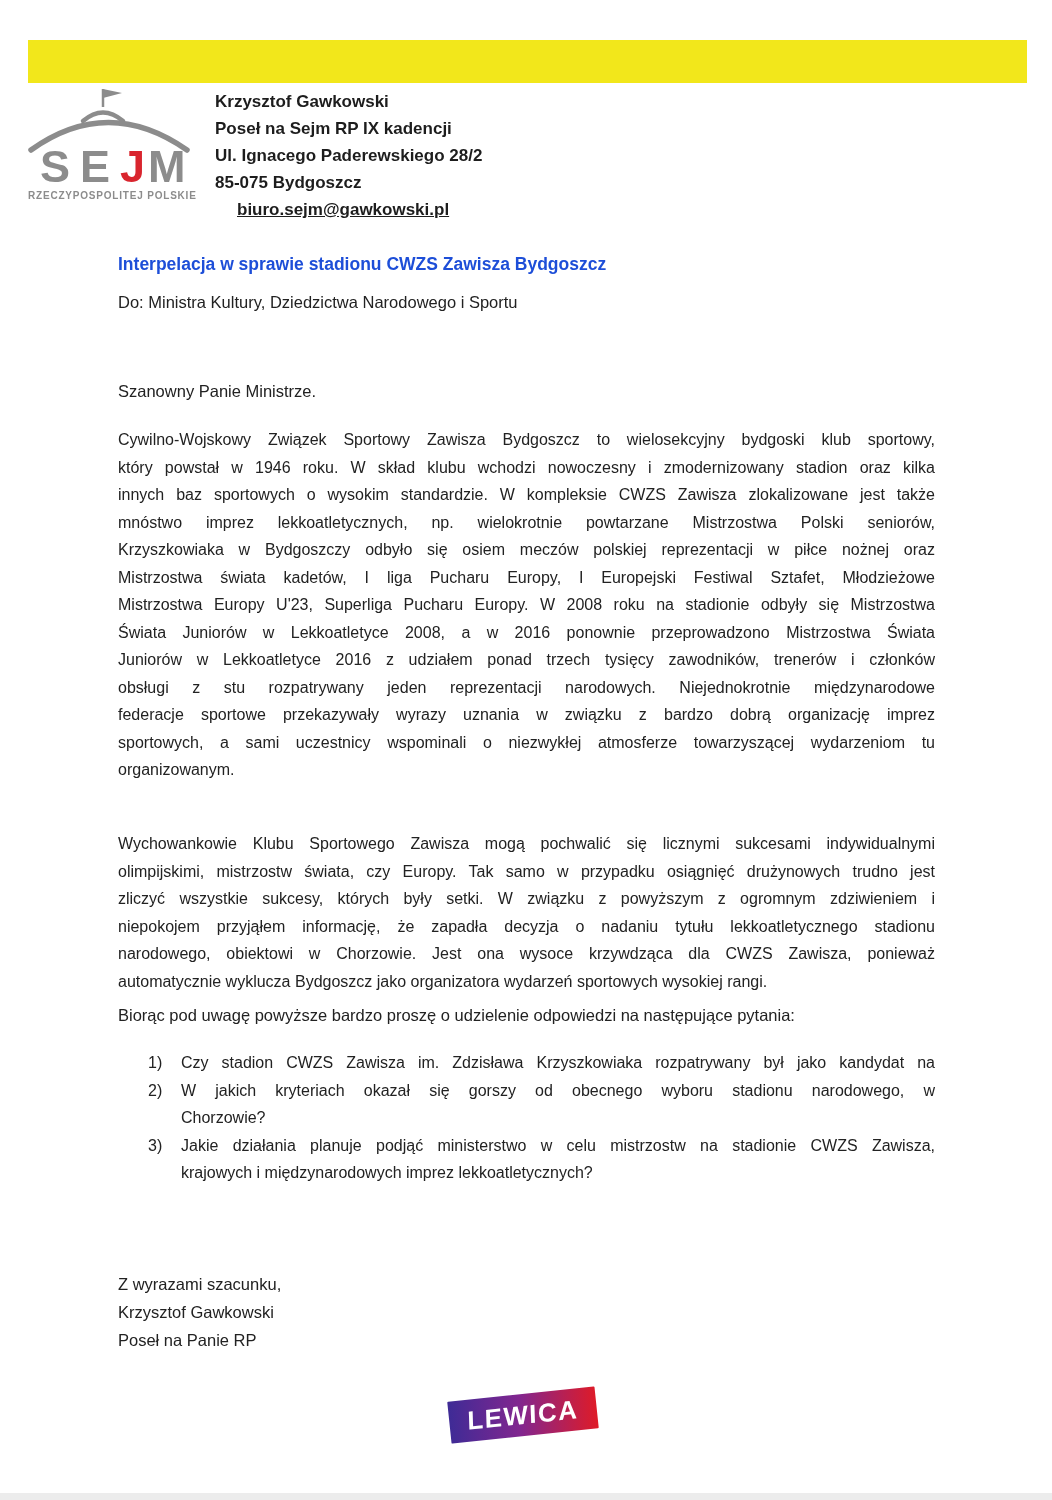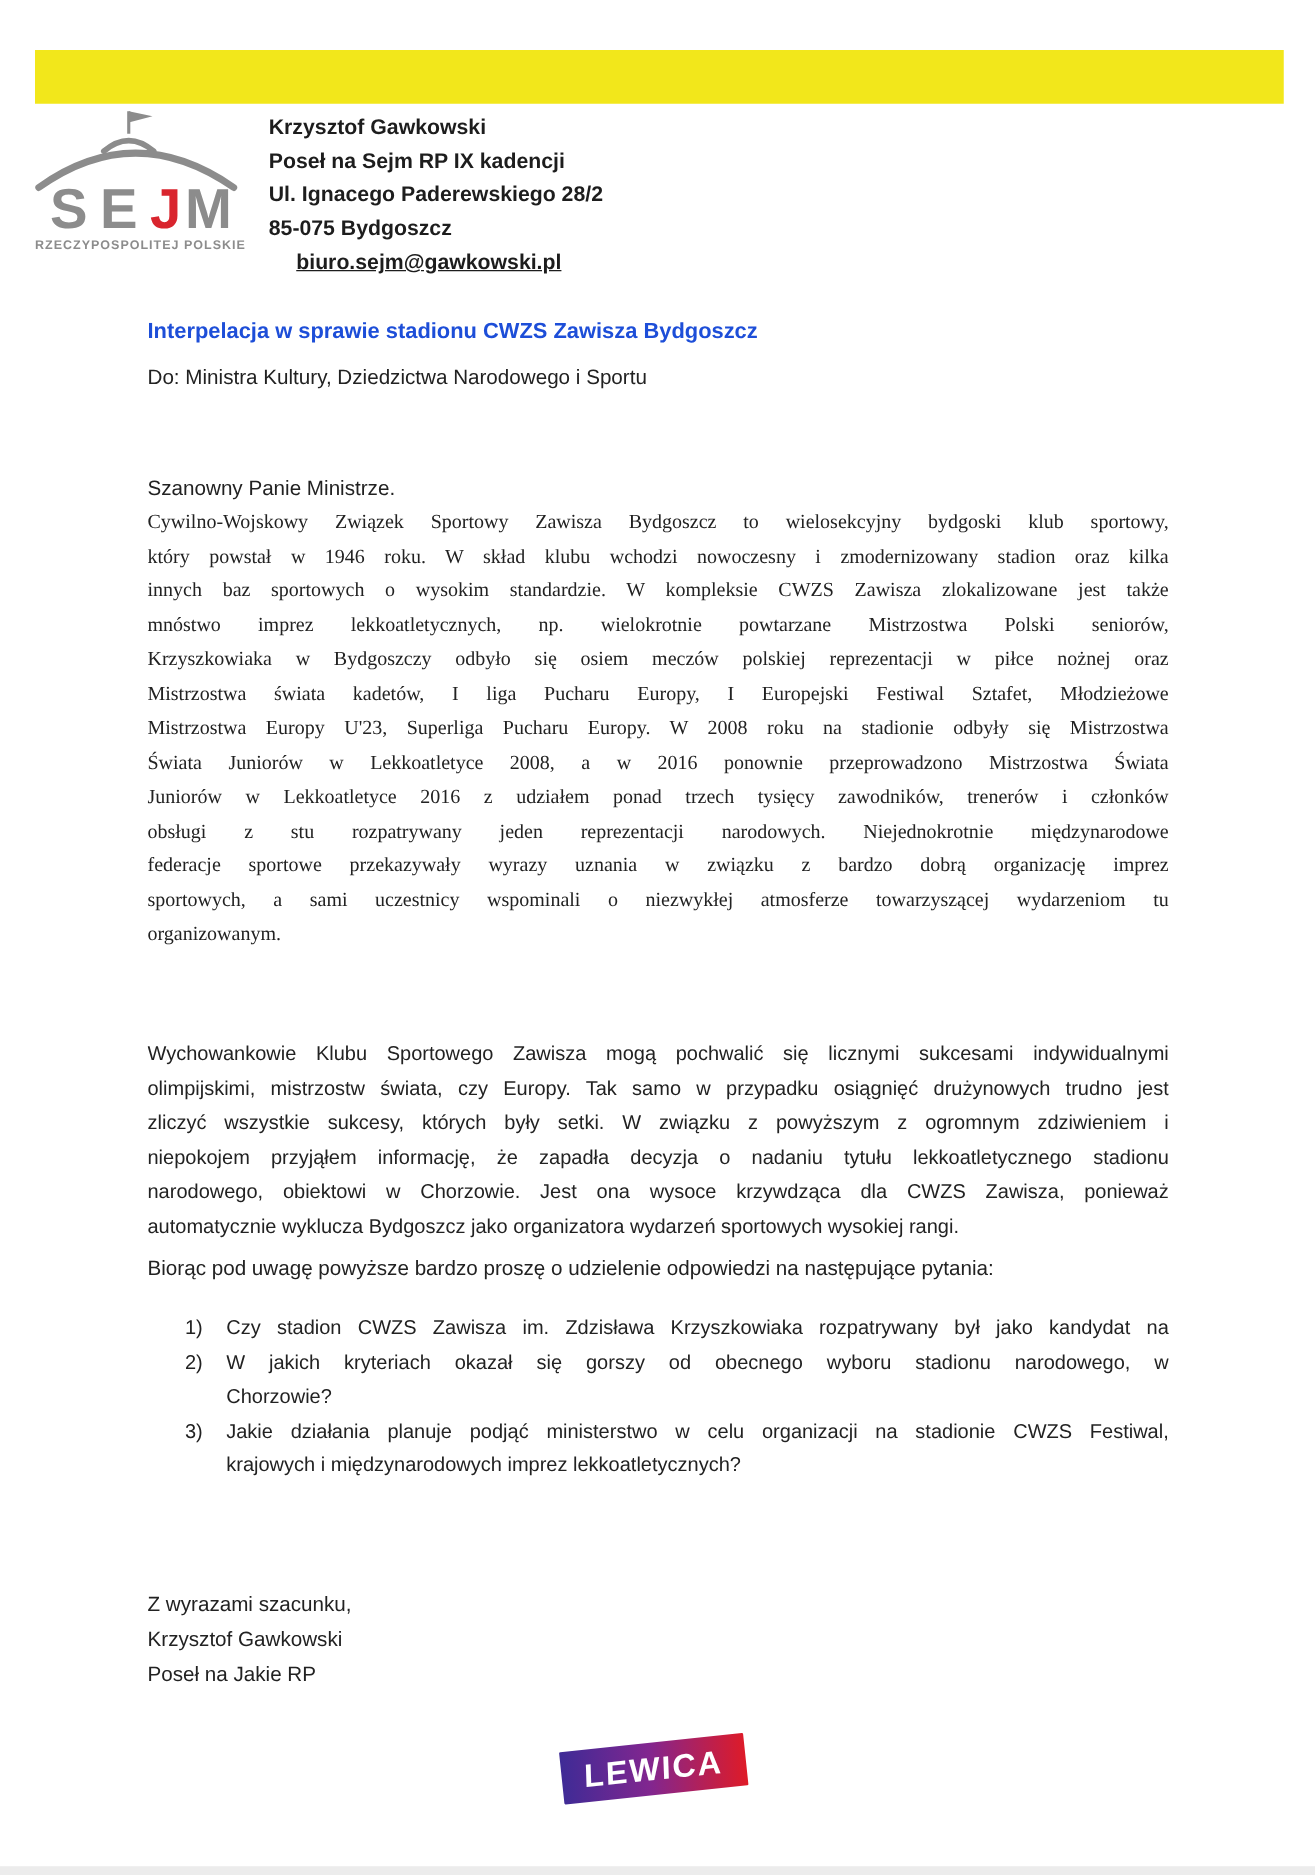--- a/index.html
+++ b/index.html
@@ -52,21 +52,21 @@
     position: absolute;
     left: 118px; top: 382px;
     font-size: 16.5px;
   }
   .body-par {
     position: absolute;
     left: 118px;
     width: 817px;
     font-size: 16px;
   }
-  .par-1 { top: 404px; font-family: Liberation Serif, serif; }
+  .par-1 { top: 426px; }
   .par-2 { top: 830px; }
   .jline {
     text-align: justify;
     text-align-last: justify;
     height: 27.5px;
     line-height: 27.5px;
     overflow: hidden;
     white-space: nowrap;
   }
   .jline.last { text-align-last: left; }
@@ -187,30 +187,30 @@
       <div class="q-item">
         <div class="q-num">2)</div>
         <div class="q-lines">
           <div class="jline">W jakich kryteriach okazał się gorszy od obecnego wyboru stadionu narodowego, w</div>
           <div class="jline last">Chorzowie?</div>
         </div>
       </div>
       <div class="q-item">
         <div class="q-num">3)</div>
         <div class="q-lines">
-          <div class="jline">Jakie działania planuje podjąć ministerstwo w celu organizacji na stadionie CWZS Festiwal,</div>
+          <div class="jline">Jakie działania planuje podjąć ministerstwo w celu mistrzostw na stadionie CWZS Zawisza,</div>
           <div class="jline last">krajowych i międzynarodowych imprez lekkoatletycznych?</div>
         </div>
       </div>
     </div>
 
   <div class="closing">
       <div class="">Z wyrazami szacunku,</div>
       <div class="">Krzysztof Gawkowski</div>
-      <div class="">Poseł na Jakie RP</div>
+      <div class="">Poseł na Panie RP</div>
     </div>
 
   <div class="lewica-logo" style="background: linear-gradient(93deg, rgb(62, 43, 150) 0%, rgb(130, 38, 143) 48%, rgb(223, 27, 39) 100%);">
     <span>LEWICA</span>
   </div>
 
   <div class="bottom-strip" style="background: rgb(236, 236, 236);"></div>
 
 </div>
 

